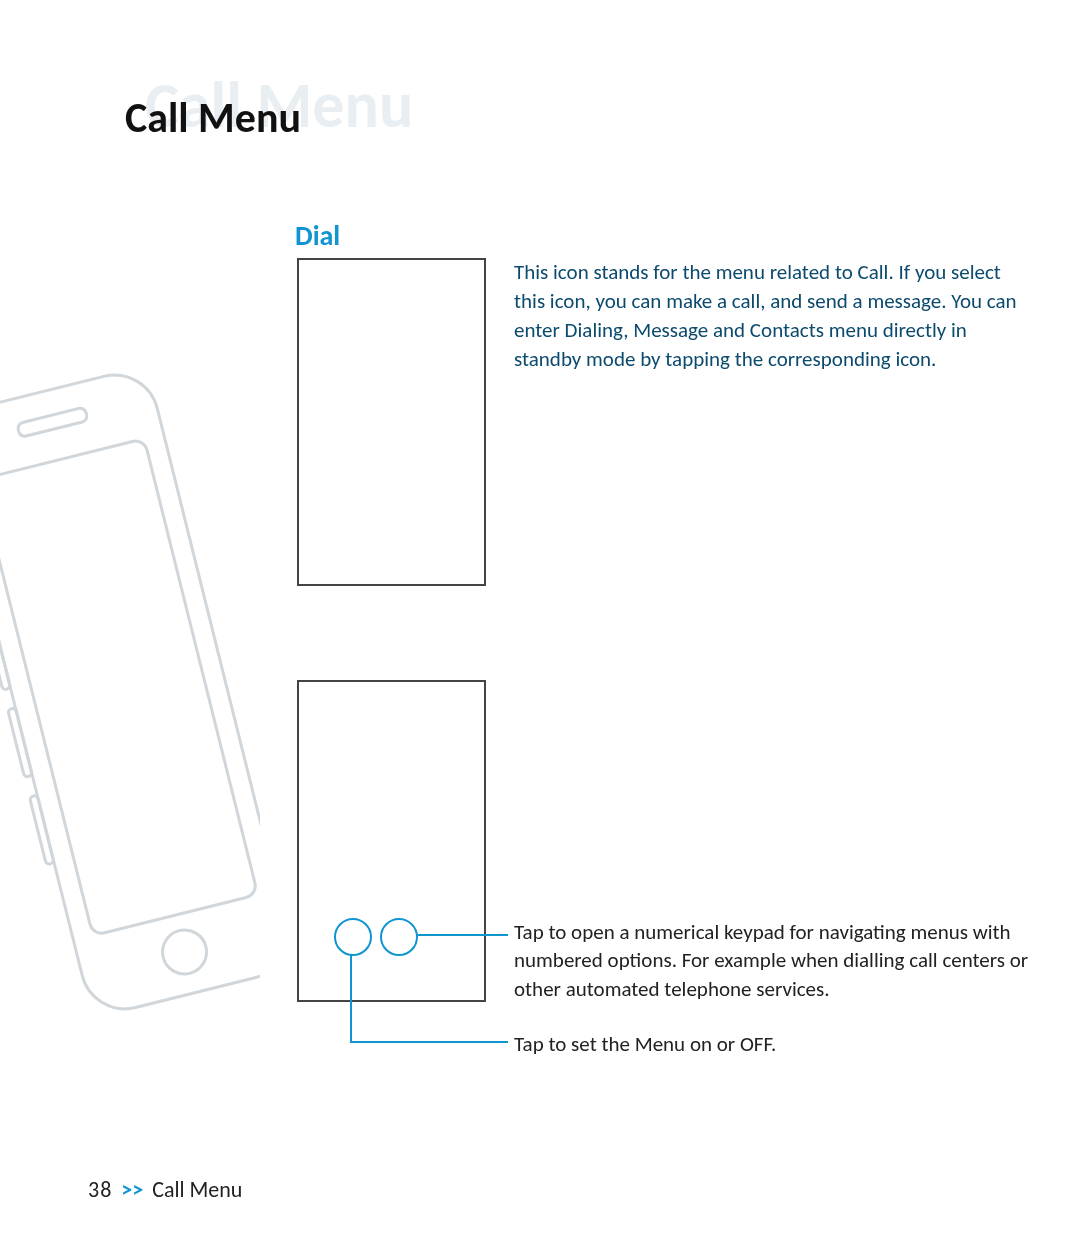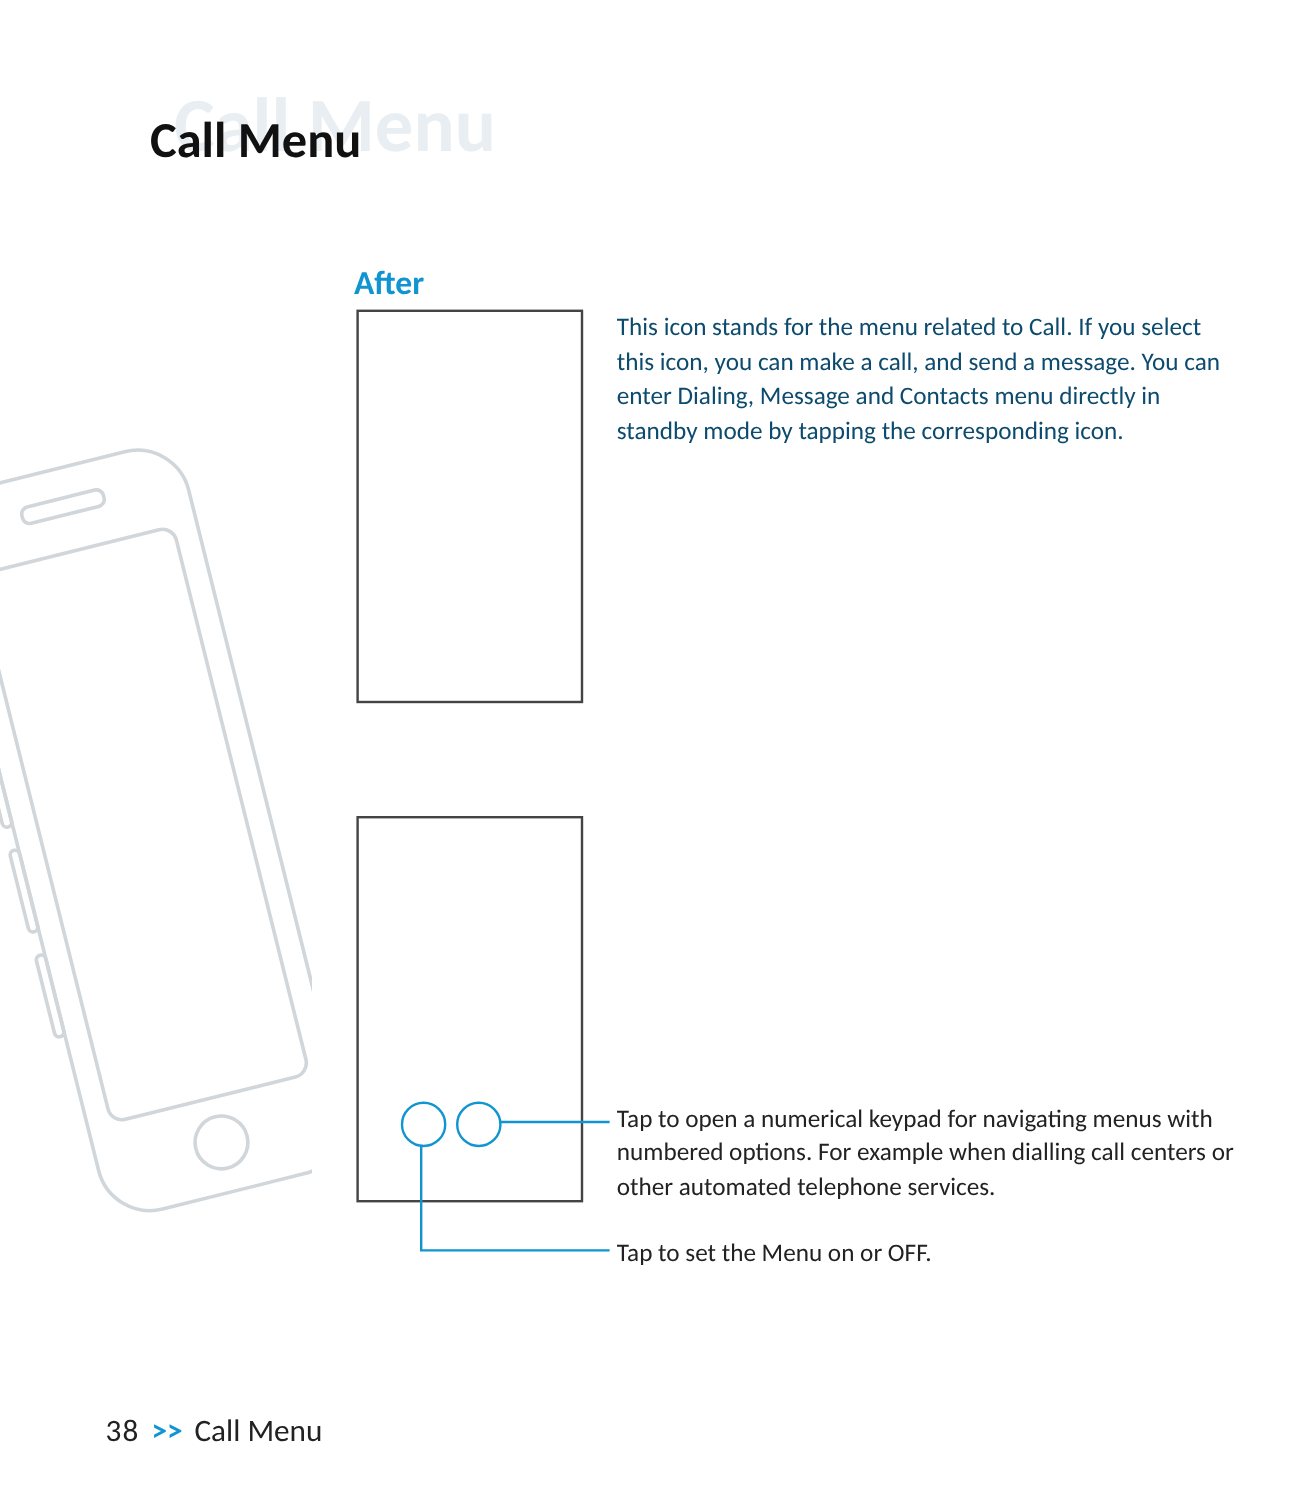--- a/index.html
+++ b/index.html
@@ -118,21 +118,21 @@
     stroke: #d0d6da;
     stroke-width: 3;
     fill: none;
   }
 
   
   .footer {
     position: absolute;
     left: 88px;
     top: 1176px;
-    font-size: 26px;
+    font-size: 22px;
     color: #222;
   }
   .footer .pgnum { font-weight: 400; letter-spacing: 1px; }
   .footer .arrows { color: #1095d1; font-weight: 700; margin: 0 4px; }
   .footer .crumb { }
 </style>
 </head>
 <body>
 
 <div class="page">
@@ -145,21 +145,21 @@
       <rect x="52" y="240" rx="4" ry="4" width="8" height="70"></rect>
       <rect x="52" y="330" rx="4" ry="4" width="8" height="70"></rect>
       <rect x="52" y="420" rx="4" ry="4" width="8" height="70"></rect>
       <circle cx="165" cy="608" r="22"></circle>
     </g>
   </svg>
 
   <div class="ghost-title">Call Menu</div>
   <div class="main-title">Call Menu</div>
 
-  <div class="section-title">After</div>
+  <div class="section-title">Dial</div>
 
   <div class="shot shot1"></div>
 
   <div class="para p1">This icon stands for the menu related to Call. If you select this icon, you can make a call, and send a message. You can enter Dialing, Message and Contacts menu directly in standby mode by tapping the corresponding icon.</div>
 
   <div class="shot shot2"></div>
 
   <div class="circle circA"></div>
   <div class="circle circB"></div>
 

